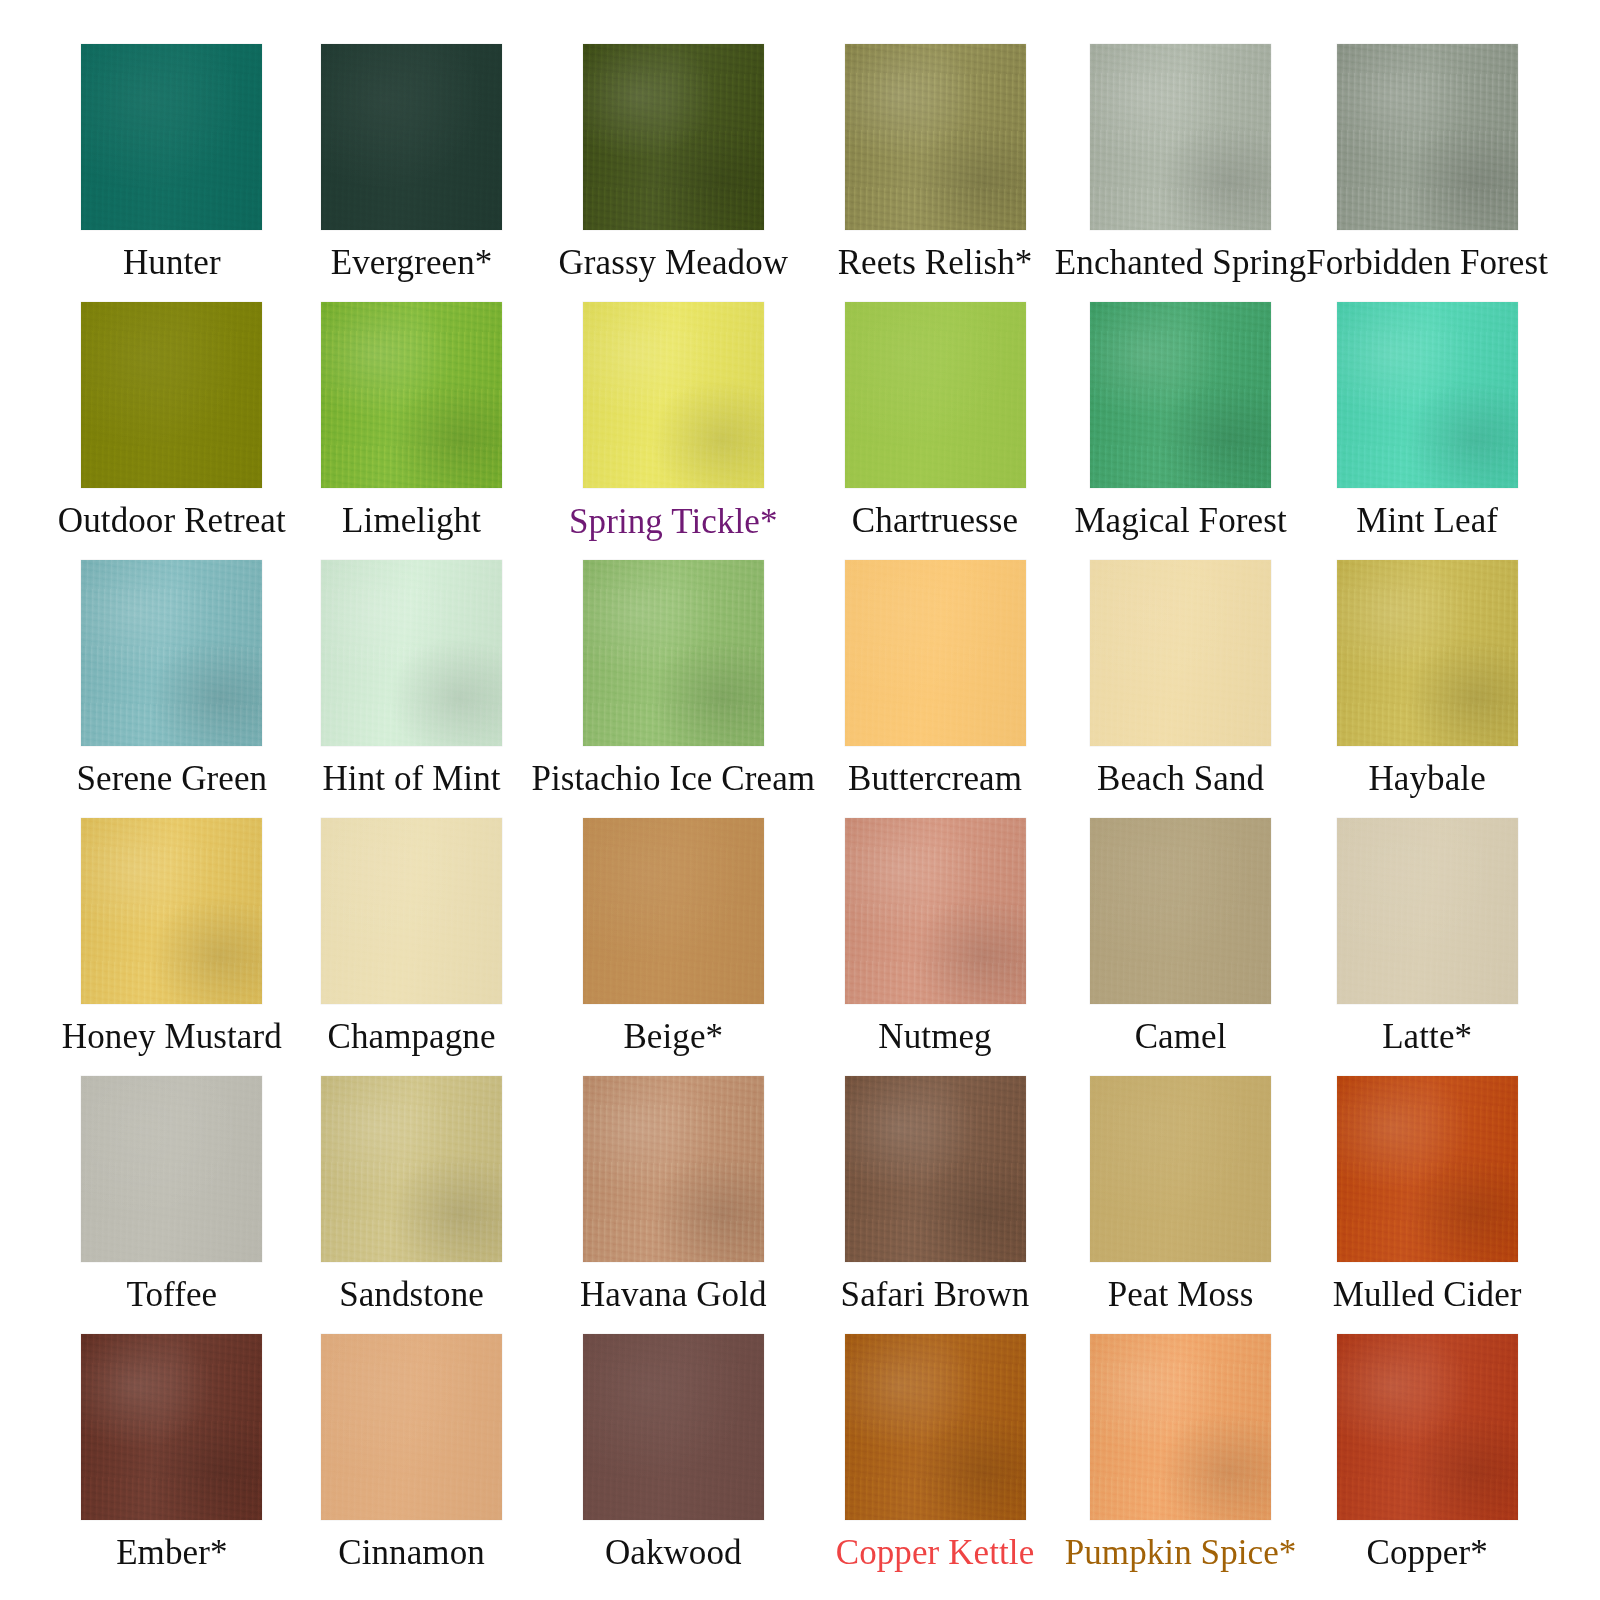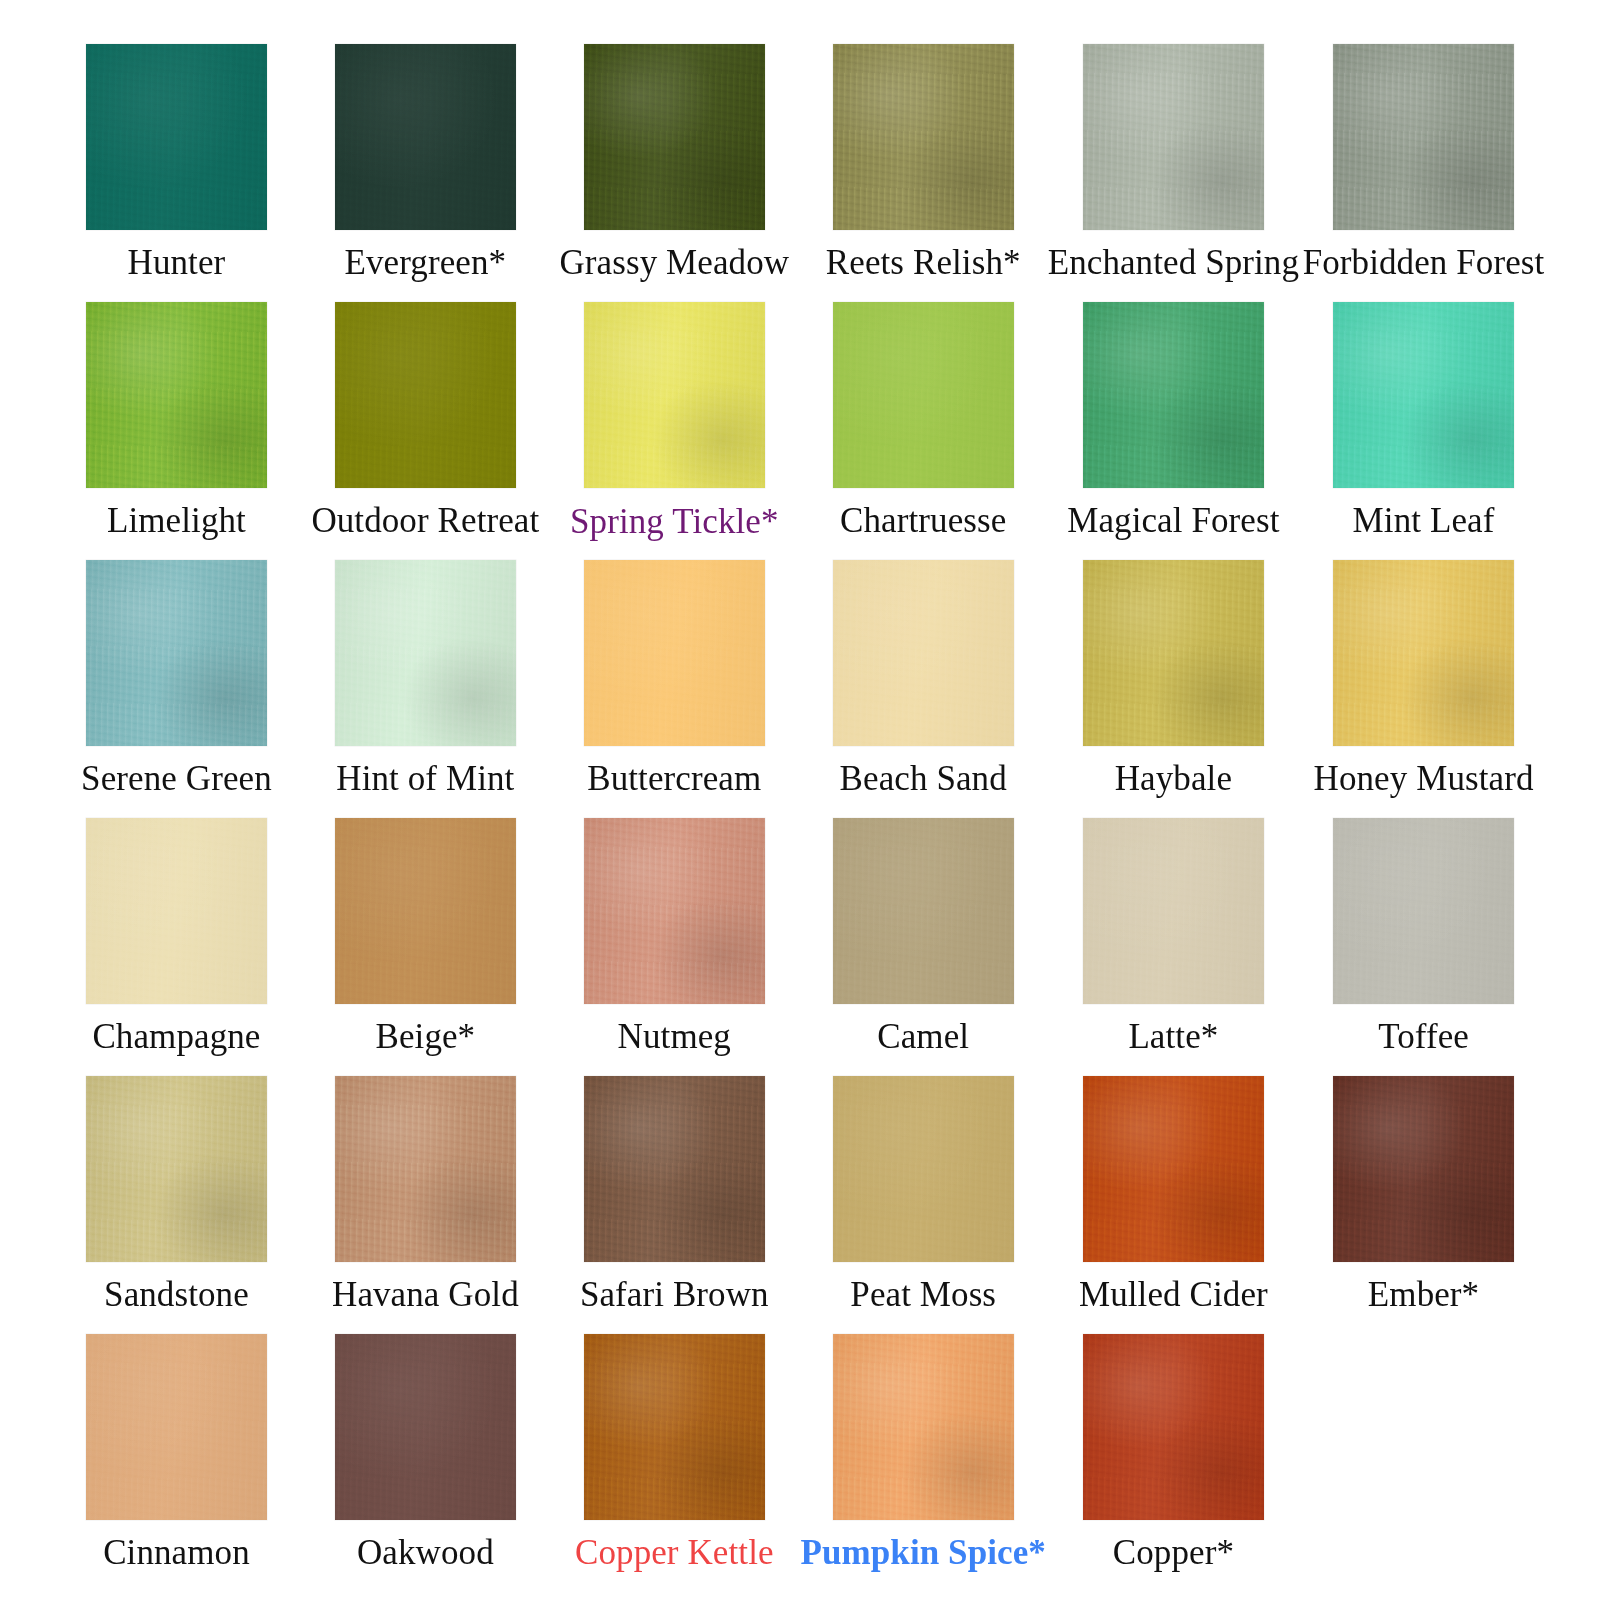--- a/index.html
+++ b/index.html
@@ -118,32 +118,32 @@
       <div class="chip-label" style="color: rgb(17, 17, 17);">Enchanted Spring</div>
     </div>
     <div class="swatch-cell">
       <div class="chip-wrap">
         <div class="chip heavy" title="Forbidden Forest" style="background-color: rgb(144, 154, 140);"></div>
       </div>
       <div class="chip-label" style="color: rgb(17, 17, 17);">Forbidden Forest</div>
     </div>
     <div class="swatch-cell">
       <div class="chip-wrap">
+        <div class="chip flat" title="Outdoor Retreat" style="background-color: rgb(125, 129, 7);"></div>
+      </div>
+      <div class="chip-label" style="color: rgb(17, 17, 17);">Outdoor Retreat</div>
+    </div>
+    <div class="swatch-cell">
+      <div class="chip-wrap">
         <div class="chip heavy" title="Limelight" style="background-color: rgb(124, 183, 48);"></div>
       </div>
       <div class="chip-label" style="color: rgb(17, 17, 17);">Limelight</div>
     </div>
     <div class="swatch-cell">
       <div class="chip-wrap">
-        <div class="chip flat" title="Outdoor Retreat" style="background-color: rgb(125, 129, 7);"></div>
-      </div>
-      <div class="chip-label" style="color: rgb(17, 17, 17);">Outdoor Retreat</div>
-    </div>
-    <div class="swatch-cell">
-      <div class="chip-wrap">
         <div class="chip medium" title="Spring Tickle*" style="background-color: rgb(233, 229, 94);"></div>
       </div>
       <div class="chip-label" style="color: #701a75; margin-top: 16px;">Spring Tickle*</div>
     </div>
     <div class="swatch-cell">
       <div class="chip-wrap">
         <div class="chip flat" title="Chartruesse" style="background-color: rgb(158, 199, 74);"></div>
       </div>
       <div class="chip-label" style="color: rgb(17, 17, 17);">Chartruesse</div>
     </div>
@@ -166,20 +166,26 @@
       <div class="chip-label" style="color: rgb(17, 17, 17);">Serene Green</div>
     </div>
     <div class="swatch-cell">
       <div class="chip-wrap">
         <div class="chip medium" title="Hint of Mint" style="background-color: rgb(211, 238, 214);"></div>
       </div>
       <div class="chip-label" style="color: rgb(17, 17, 17);">Hint of Mint</div>
     </div>
     <div class="swatch-cell">
       <div class="chip-wrap">
+        <div class="chip medium" title="Pistachio Ice Cream" style="background-color: rgb(144, 189, 108);"></div>
+      </div>
+      <div class="chip-label" style="color: rgb(17, 17, 17);">Pistachio Ice Cream</div>
+    </div>
+    <div class="swatch-cell">
+      <div class="chip-wrap">
         <div class="chip flat" title="Buttercream" style="background-color: rgb(251, 200, 116);"></div>
       </div>
       <div class="chip-label" style="color: rgb(17, 17, 17);">Buttercream</div>
     </div>
     <div class="swatch-cell">
       <div class="chip-wrap">
         <div class="chip flat" title="Beach Sand" style="background-color: rgb(241, 221, 169);"></div>
       </div>
       <div class="chip-label" style="color: rgb(17, 17, 17);">Beach Sand</div>
     </div>
@@ -282,21 +288,21 @@
     <div class="swatch-cell">
       <div class="chip-wrap">
         <div class="chip medium" title="Copper Kettle" style="background-color: rgb(169, 93, 18);"></div>
       </div>
       <div class="chip-label" style="color: #ef4444;">Copper Kettle</div>
     </div>
     <div class="swatch-cell">
       <div class="chip-wrap">
         <div class="chip medium" title="Pumpkin Spice*" style="background-color: rgb(241, 163, 100);"></div>
       </div>
-      <div class="chip-label" style="color: #3b82f6; font-weight: bold;">Pumpkin Spice*</div>
+      <div class="chip-label" style="color: #a16207;">Pumpkin Spice*</div>
     </div>
     <div class="swatch-cell">
       <div class="chip-wrap">
         <div class="chip medium" title="Copper*" style="background-color: rgb(181, 58, 24);"></div>
       </div>
       <div class="chip-label" style="color: rgb(17, 17, 17);">Copper*</div>
     </div>
   </div>
 
 </body></html>

